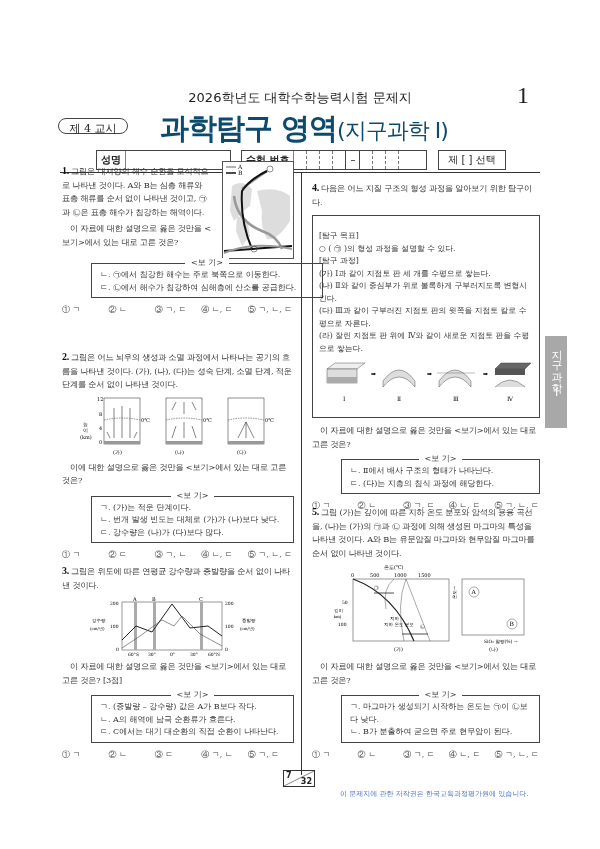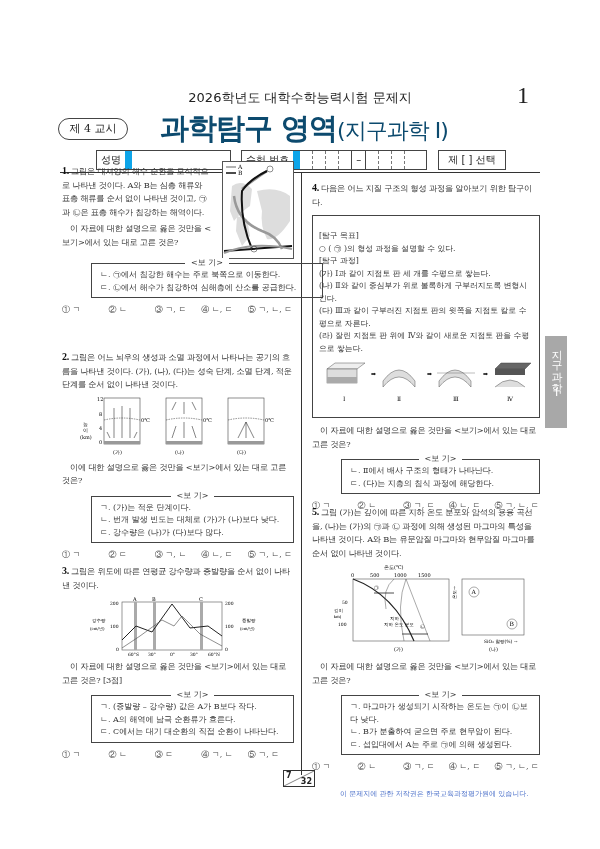--- a/index.html
+++ b/index.html
@@ -1,26 +1,26 @@
 <!DOCTYPE html>
 <html><head>
 <meta charset="utf-8">
 <style>
   * { box-sizing: border-box; margin: 0; padding: 0; }
   html, body { width: 600px; height: 849px; background: #fff; overflow: hidden; }
   body { position: relative; font-family: "DejaVu Serif", "Liberation Serif", serif; color: #222; }
   .abs { position: absolute; }
   .hdr-sub { left: 0; width: 600px; top: 89px; text-align: center; font-family: "DejaVu Sans", sans-serif; font-size: 13px; color: #222; }
   .page-no { left: 517px; top: 82px; font-size: 24px; font-family: "Liberation Serif", serif; }
-  .period { left: 58px; top: 118px; width: 70px; height: 22px; border: 1px solid #444; border-radius: 11px; font-size: 11px; text-align: center; line-height: 20px; font-family: "DejaVu Serif", serif; }
+  .period { left: 58px; top: 118px; width: 70px; height: 16px; border: 1px solid #444; border-radius: 11px; font-size: 11px; text-align: center; line-height: 20px; font-family: "DejaVu Serif", serif; }
   .title { left: 160px; top: 109px; font-family: "DejaVu Sans", sans-serif; font-weight: bold; font-size: 29px; letter-spacing: -1px; color: #0c4a6e; }
   .title .subj { font-weight: normal; font-size: 22px; }
   .info-row { top: 150px; height: 20px; display: flex; font-family: "DejaVu Sans", sans-serif; font-size: 10px; }
   .cell { border: 1px solid #444; height: 20px; line-height: 18px; }
-  .lbl { padding: 0 4px; border-right: 7px solid #0ea5e9; }
+  .lbl { padding: 0 4px; border-right: 1px solid #0ea5e9; font-weight: bold; }
   .dash { border-right: 1px dashed #777; width: 13px; height: 18px; }
   .rule-top { left: 60px; top: 172px; width: 480px; height: 1px; background: #333; }
   .col-div { left: 301px; top: 172px; width: 1px; height: 603px; background: #333; }
   .q { font-size: 8.2px; line-height: 13.5px; color: #333; letter-spacing: -0.2px; }
   .q b.num { font-family: "Liberation Serif", serif; font-weight: bold; font-size: 10px; color: #111; margin-right: 2px; }
   .indent { text-indent: 8px; }
   .bogi { border: 1.3px solid #444; padding: 5px 8px 3px 8px; font-size: 8px; line-height: 12.5px; color: #333; margin-left: 29px; }
   .bogi-title { position: absolute; top: -7px; left: 0; width: 100%; text-align: center; font-size: 8px; line-height: 12px; }
   .bogi-title span { background: #fff; padding: 0 6px; }
   .choices { display: flex; font-size: 8px; color: #444; }
@@ -306,21 +306,20 @@
     <circle cx="178" cy="60" r="5" fill="none" stroke="#555" stroke-width="0.5"></circle>
       <text x="175.5" y="62" font-size="6">B</text>
     <text x="150" y="79" font-size="4.5">SiO₂ 함량(%) →</text>
     <text x="155" y="87" font-size="5">(나)</text>
   </svg>
   <div class="q indent" style="margin-top:4px;">이 자료에 대한 설명으로 옳은 것만을 &lt;보기&gt;에서 있는 대로 고른 것은?</div>
   <div class="bogi" style="position:relative;margin-top:8px;">
     <div class="bogi-title"><span>&lt;보  기&gt;</span></div>
     <div>ㄱ. 마그마가 생성되기 시작하는 온도는 ㉠이 ㉡보다 낮다.</div>
     <div>ㄴ. B가 분출하여 굳으면 주로 현무암이 된다.</div>
-    <div>ㄷ. 섭입대에서 A는 주로 ㉠에 의해 생성된다.</div>
   </div>
   <div class="choices" style="margin-top:6px;">
     <span>① ㄱ</span>
     <span>② ㄴ</span>
     <span>③ ㄱ, ㄷ</span>
     <span>④ ㄴ, ㄷ</span>
     <span>⑤ ㄱ, ㄴ, ㄷ</span>
   </div>
 </div>
 

